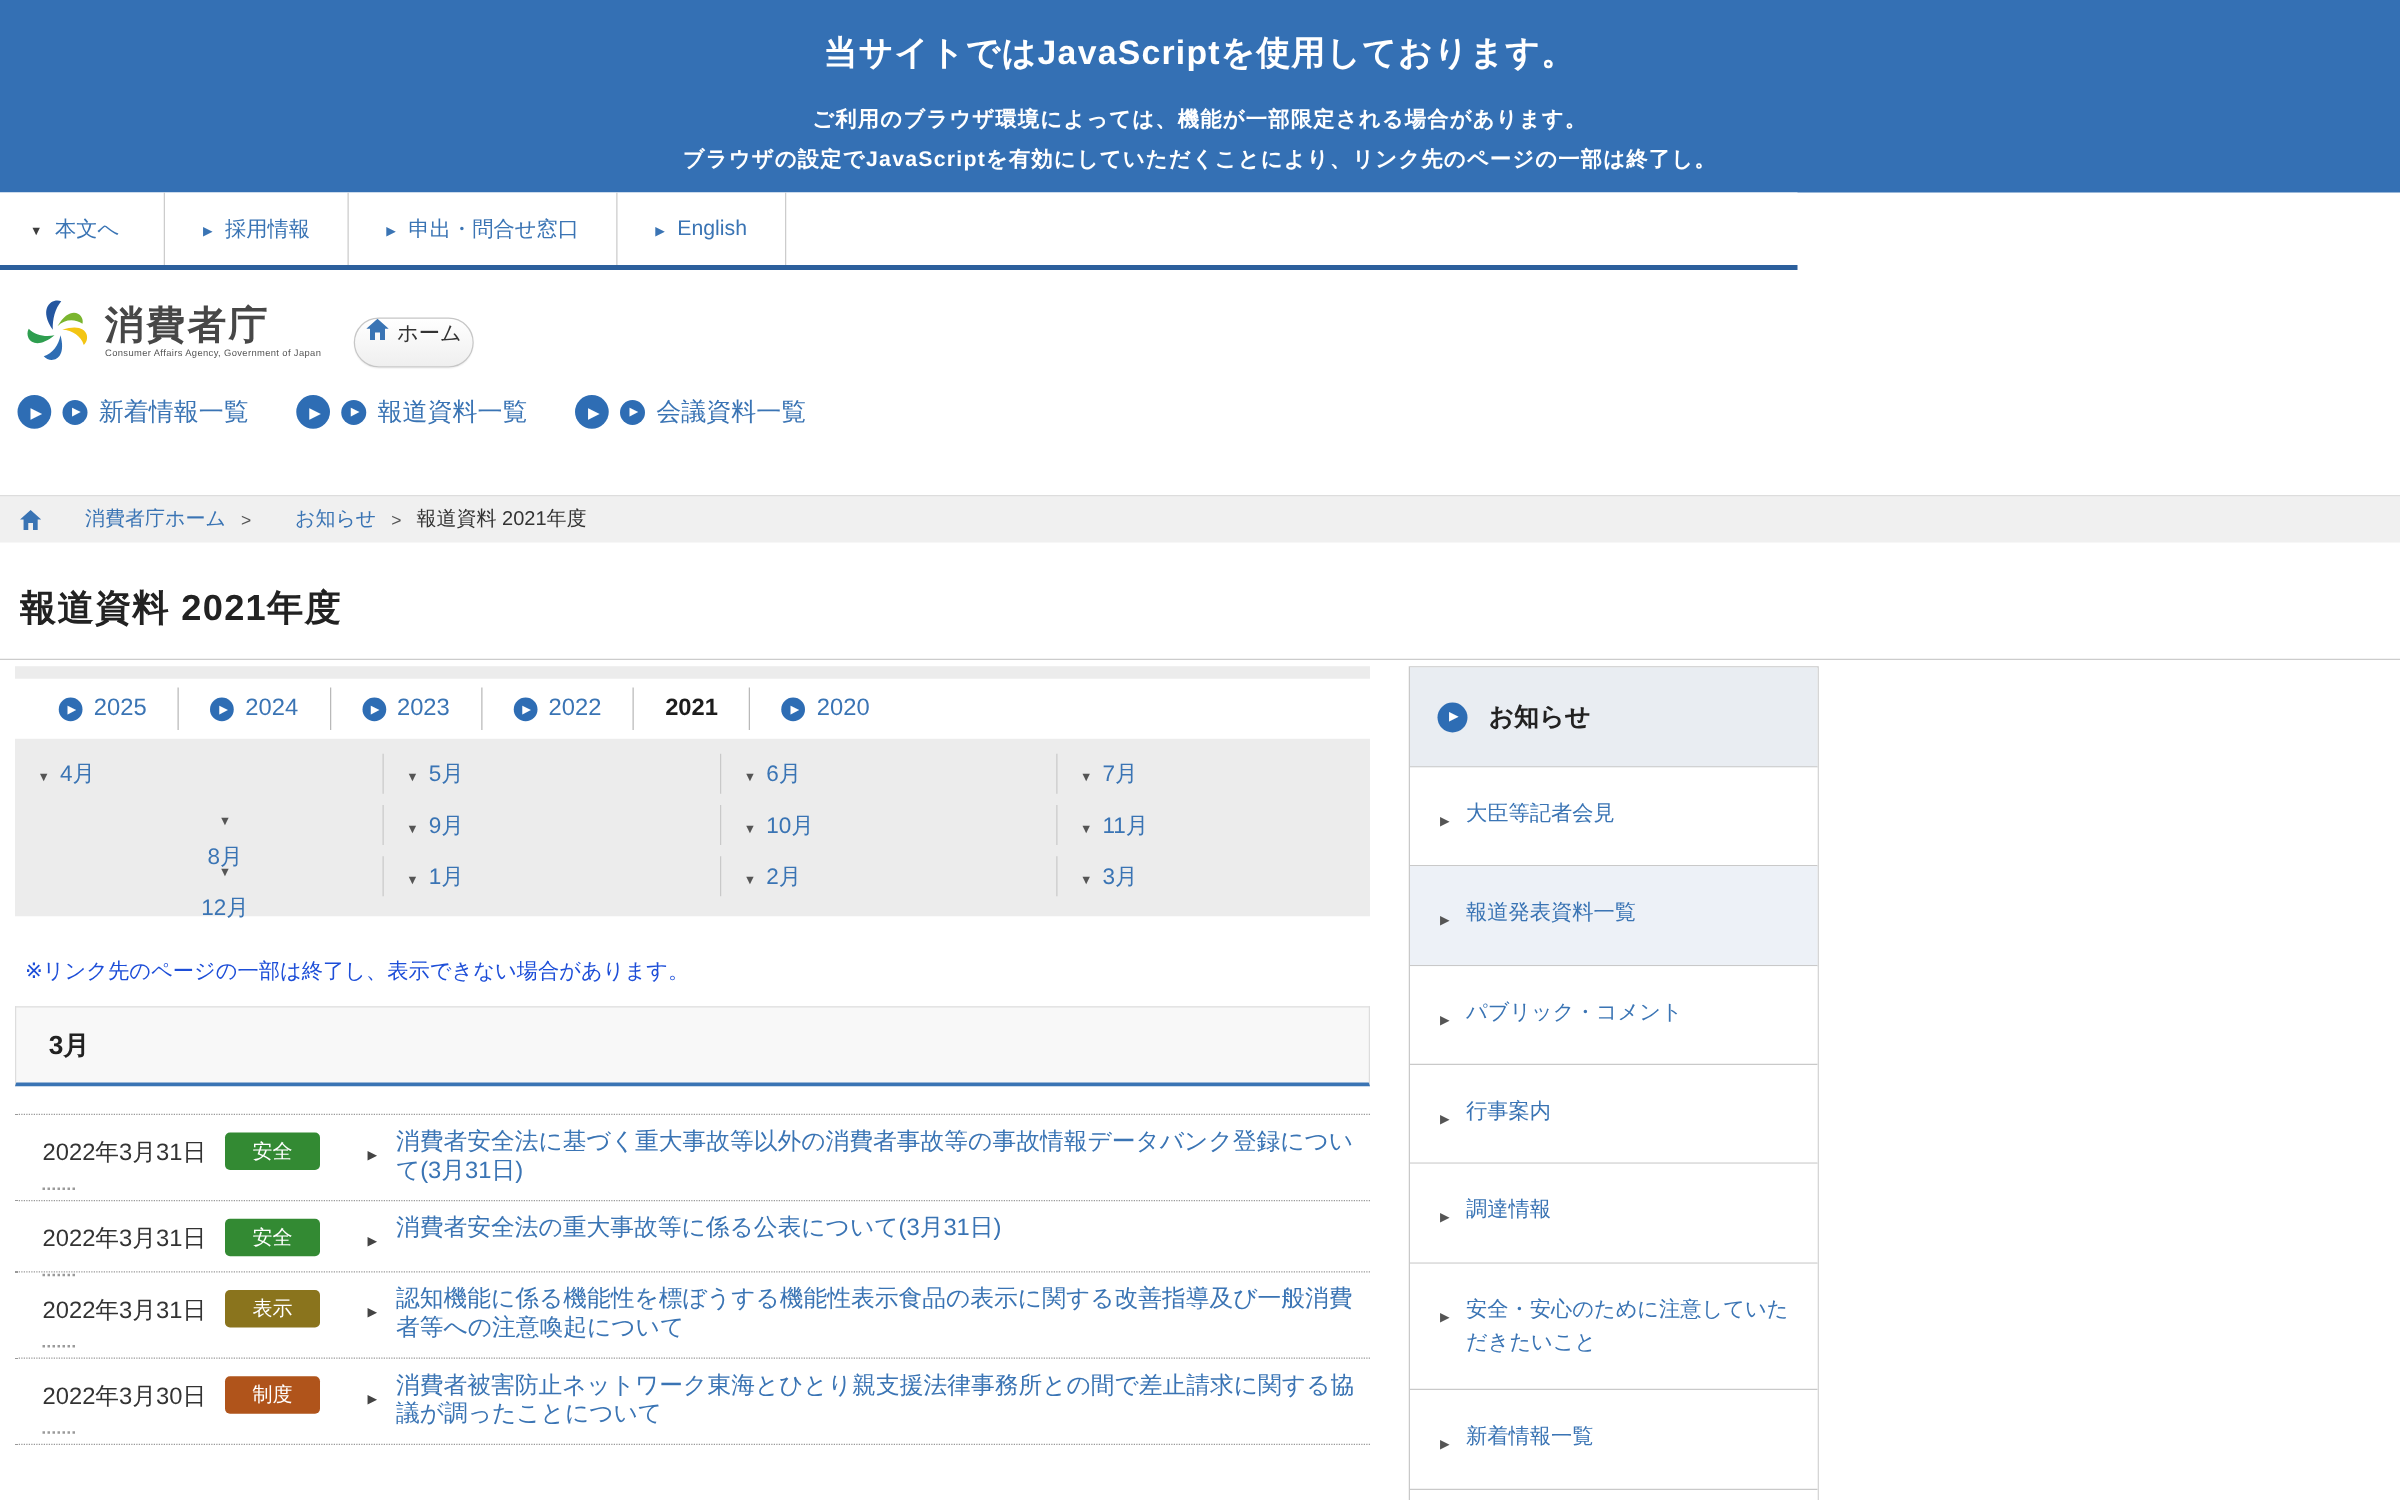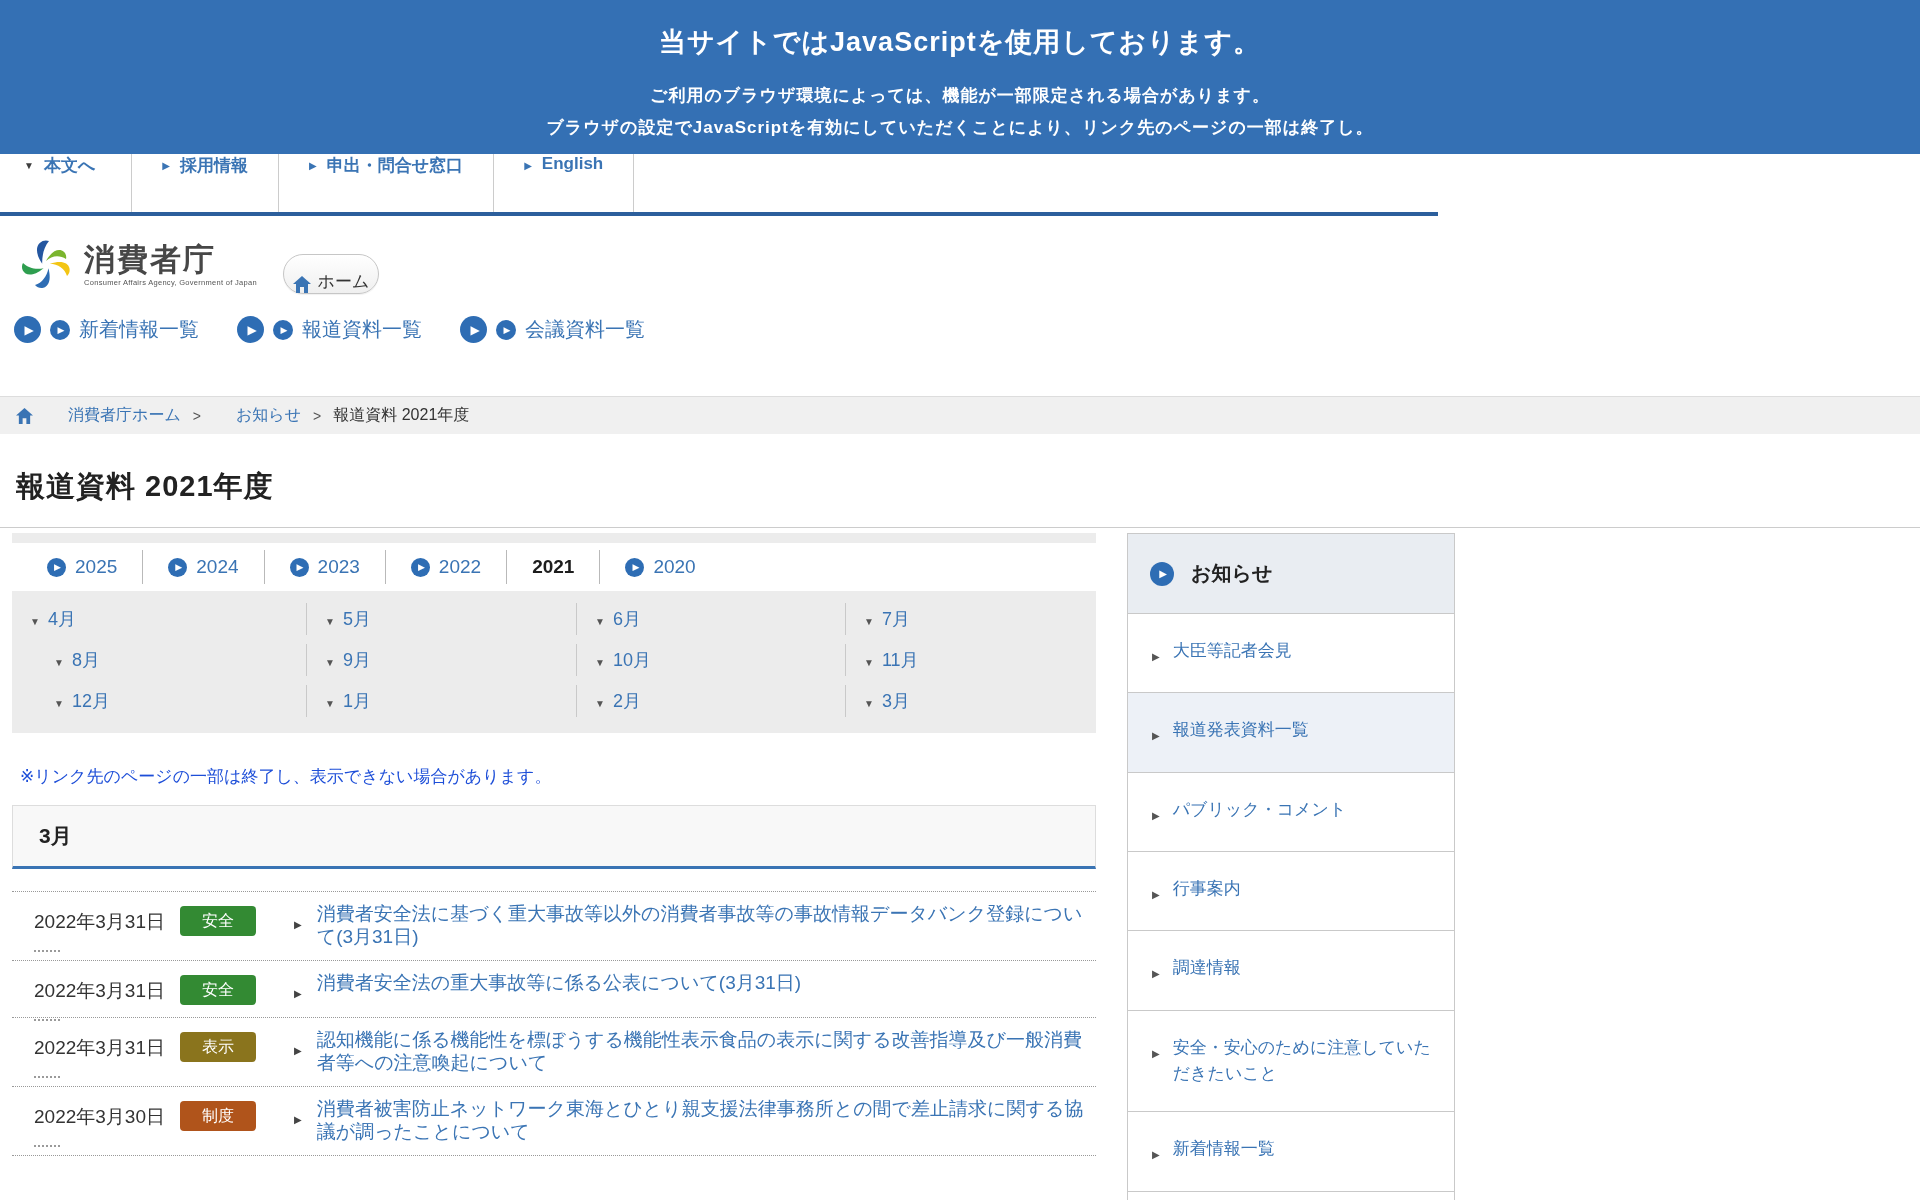--- a/index.html
+++ b/index.html
@@ -11,34 +11,34 @@
   }
   a { text-decoration:none; }
 
   
   .banner { height:154px; background:#3470b4; color:#fff; text-align:center; padding-top:24px; }
   .banner .b-title { font-size:27px; font-weight:bold; margin:0 0 24px; letter-spacing:1px; }
   .banner .b-line { font-size:17px; font-weight:bold; margin:0 0 9px; letter-spacing:1px; }
 
   
   .utilnav { width:1438px; height:62px; border-bottom:4px solid #2c5f9c; display:flex; align-items:stretch; background:#fff; }
-  .utilnav .u-item { display:flex; gap:10px; padding:0 30px; border-right:1px solid #ccc; font-size:17px; color:#3a74b4; cursor:pointer;font-weight:bold; }
+  .utilnav .u-item { display:flex; align-items:center; gap:10px; padding:0 30px; border-right:1px solid #ccc; font-size:17px; color:#3a74b4; cursor:pointer; }
   .utilnav .u-item:first-child { padding:0 36px 0 24px; }
   .tri-down::before { content:"▼"; color:#3d3d3d; font-size:10px; }
   .tri-right::before { content:"▶"; color:#3a74b4; font-size:10px; }
   .tri-dark-right::before { content:"▶"; color:#555; font-size:10px; }
 
   
   .header { padding:20px 0 0 18px; height:158px; }
   .logo-row { display:flex; align-items:center; }
   .logo { display:flex; align-items:center; gap:10px; cursor:pointer; }
   .logo-text .lg { font-size:31px; font-weight:bold; color:#474747; letter-spacing:2px; line-height:1; }
   .logo-text .sm { font-size:7.5px; color:#555; margin-top:3px; letter-spacing:0.3px; }
   .home-btn { margin-left:26px; margin-top:18px; width:96px; height:40px; border:1px solid #c6c6c6; border-radius:20px;
-    background:linear-gradient(#ffffff,#efefef); display:flex; align-items:flex-end; justify-content:center; gap:7px;
+    background:linear-gradient(#ffffff,#efefef); display:flex; align-items:flex-start; justify-content:center; gap:7px;
     font-size:17px; color:#333; cursor:pointer; box-shadow:0 1px 1px rgba(0,0,0,.06); }
 
   
   .quicklinks { display:flex; gap:38px; margin:22px 0 0 -4px; align-items:center; }
   .q-item { display:flex; align-items:center; gap:9px; cursor:pointer; }
   .q-label { font-size:20px; color:#3a74b4; }
   .circle { background:#2e6db4; color:#fff; border-radius:50%; display:flex; align-items:center; justify-content:center; flex-shrink:0; }
   .circle::before { content:"▶"; }
   .c-lg { width:27px; height:27px; font-size:12px; padding-left:3px; }
   .c-md { width:20px; height:20px; font-size:9px; padding-left:2px; }
@@ -61,21 +61,21 @@
 
   .graybox { background:#ececec; padding-top:10px; }
   .yearbar { background:#fff; height:48px; display:flex; align-items:center; padding-left:10px; }
   .year-tab { display:flex; align-items:center; gap:9px; padding:0 25px; height:34px; font-size:19px; color:#3a74b4; border-right:1px solid #b9b9b9; cursor:pointer; }
   .year-tab:last-child { border-right:none; }
   .year-tab.current { font-weight:bold; color:#1d1d1d; cursor:default; }
 
   .monthgrid { display:grid; grid-template-columns:294px 270px 269px 251px; padding:12px 0 16px; row-gap:9px; }
   .m-cell { height:32px; display:flex; align-items:center; gap:8px; font-size:18px; color:#3a74b4; padding-left:18px; cursor:pointer; }
   .m-cell.bl { border-left:1px solid #c9c9c9; }
-  .m-cell.indent { padding-left:42px; }
+  .m-cell.indent { padding-left:42px;flex-direction:column; }
   .m-tri::before { content:"▼"; color:#555; font-size:10px; }
 
   .note { margin:32px 0 0 8px; font-size:17px; color:#1d4ed8; }
 
   .section-head { margin-top:17px; background:#f8f8f8; border:1px solid #ddd; border-bottom:3px solid #3a74b4;
     height:64px; display:flex; align-items:center; padding-left:26px; font-size:21px; font-weight:bold; color:#222; }
 
   .news { margin-top:22px; border-top:1px dotted #999; }
   .news-row { display:flex; align-items:flex-start; border-bottom:1px dotted #999; padding:10px 0 12px; }
   .news-date { width:168px; flex-shrink:0; padding-left:22px; padding-top:7px; font-size:19px; color:#333; position:relative; }

